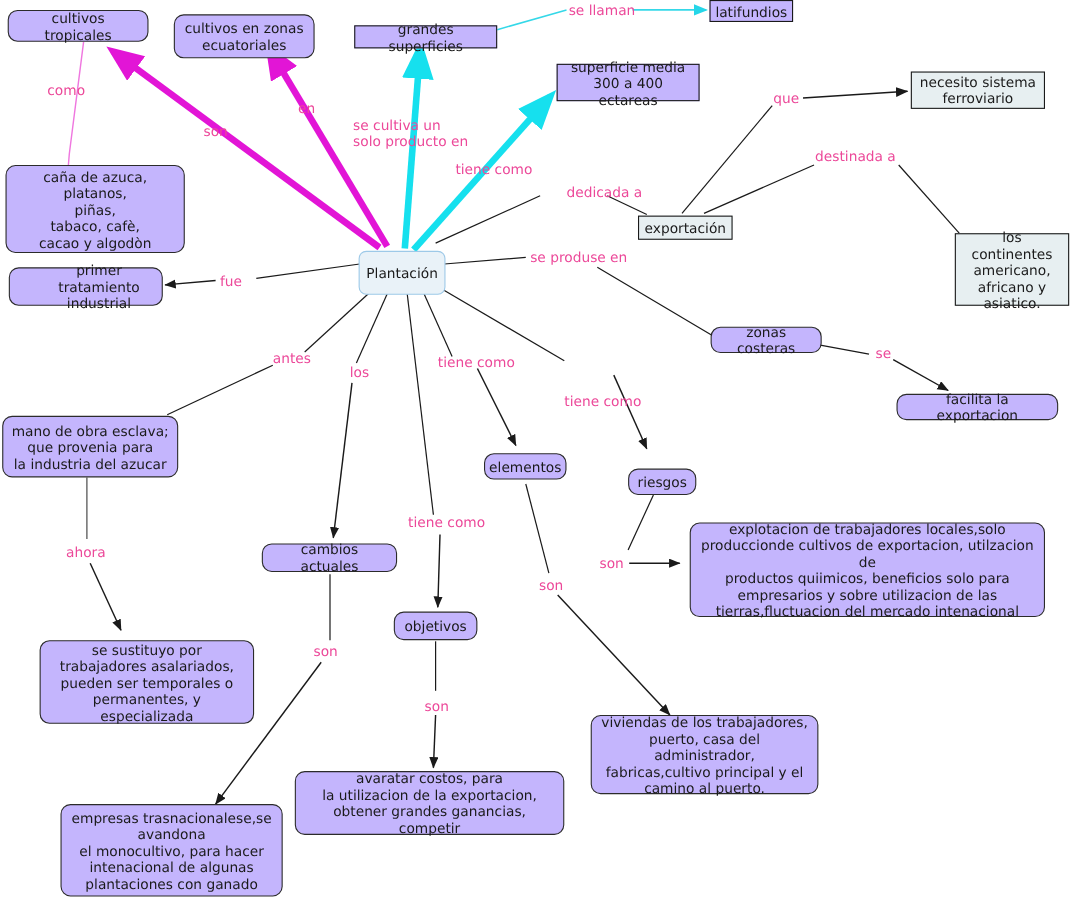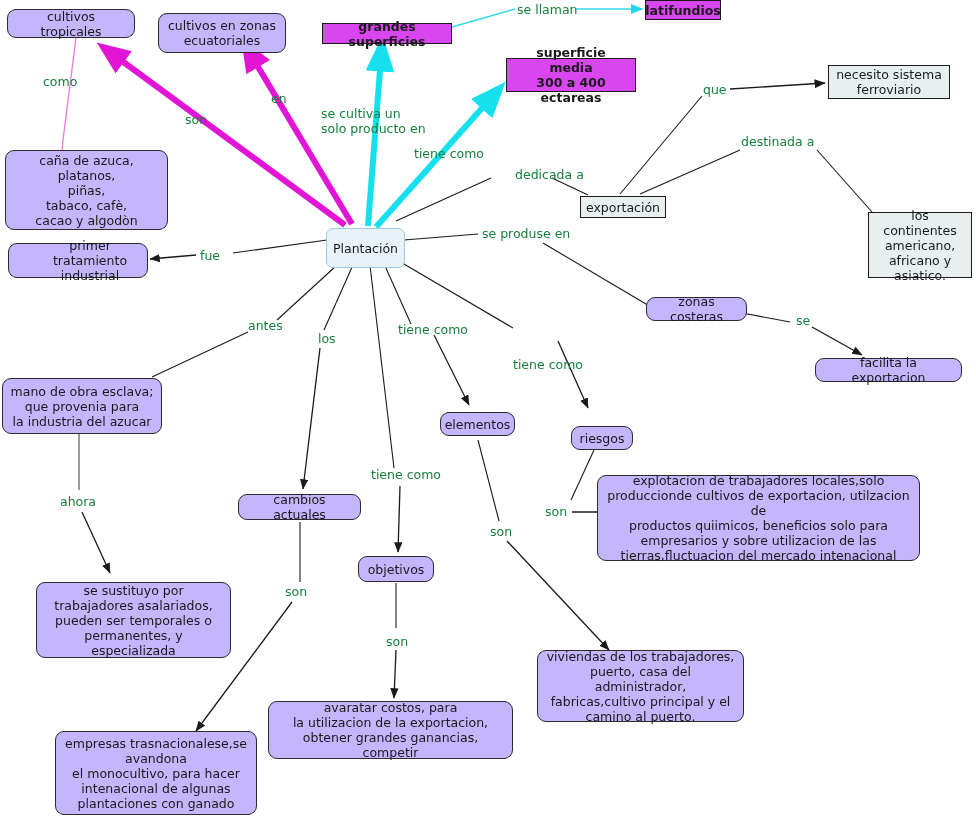--- a/index.html
+++ b/index.html
@@ -40,33 +40,32 @@
     background: #c4b5fd;
     border: 1.2px solid #2b2b2b;
     border-radius: 9px;
   }
   .node.square {
     background: #e7eff1;
     border: 1.2px solid #1a1a1a;
     border-radius: 0;
   }
   .node.square-white {
-    background: #d946ef;
+    background: #c4b5fd;
     border: 1.2px solid #1a1a1a;
     border-radius: 0;
-    font-weight: bold;
   }
   .node.central {
     background: #e9f2f8;
     border: 1.4px solid #9dc9e8;
     border-radius: 7px;
   }
   .edge-label {
     position: absolute;
-    color: #15803d;
+    color: #ec4899;
     font-size: 12.5px;
     line-height: 15px;
     white-space: pre;
     background: transparent;
     z-index: 6;
   }
 </style>
 </head>
 <body>
 
@@ -187,21 +186,21 @@
   <div class="node rounded" style="left:815px; top:358px; width:147px; height:24px;">facilita la exportacion</div>
 
   <div class="node rounded" style="left:2px; top:378px; width:160px; height:56px;">mano de obra esclava;
 que provenia para
 la industria del azucar</div>
 
   <div class="node rounded" style="left:440px; top:412px; width:75px; height:24px;">elementos</div>
 
   <div class="node rounded" style="left:571px; top:426px; width:62px; height:24px;">riesgos</div>
 
-  <div class="node rounded" style="left:597px; top:475px; width:323px; height:86px;">explotacion de trabajadores locales,solo
+  <div class="node rounded" style="left:627px; top:475px; width:323px; height:86px;">explotacion de trabajadores locales,solo
 produccionde cultivos de exportacion, utilzacion de
 productos quiimicos, beneficios solo para
 empresarios y sobre utilizacion de las
 tierras,fluctuacion del mercado intenacional</div>
 
   <div class="node rounded" style="left:238px; top:494px; width:123px; height:26px;">cambios actuales</div>
 
   <div class="node rounded" style="left:358px; top:556px; width:76px; height:26px;">objetivos</div>
 
   <div class="node rounded" style="left:36px; top:582px; width:195px; height:76px;">se sustituyo por

